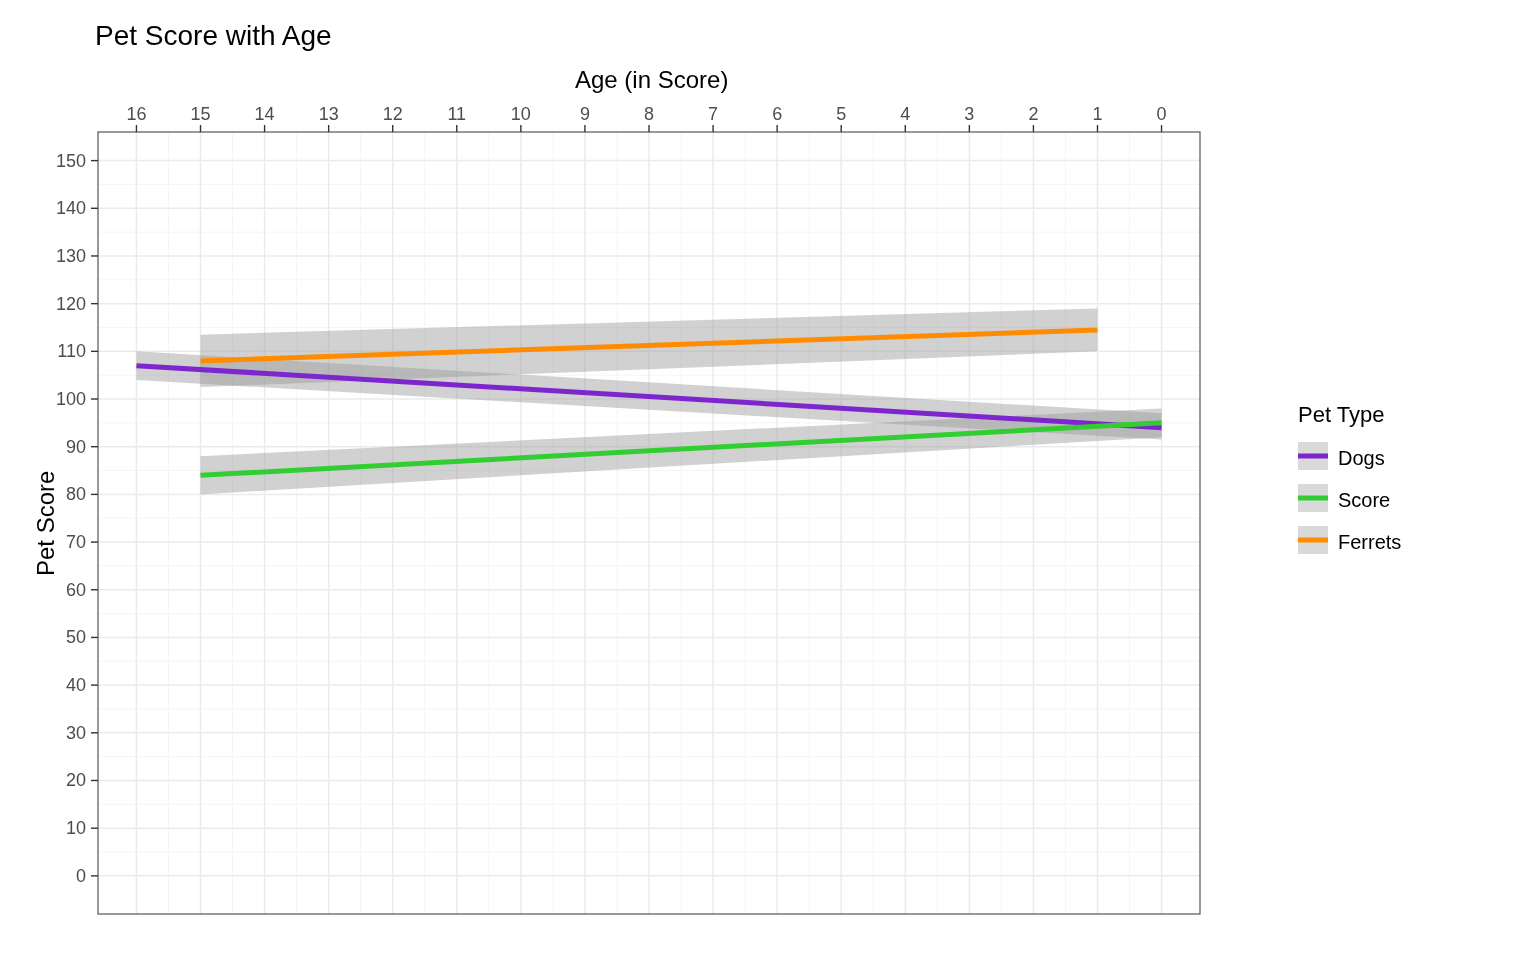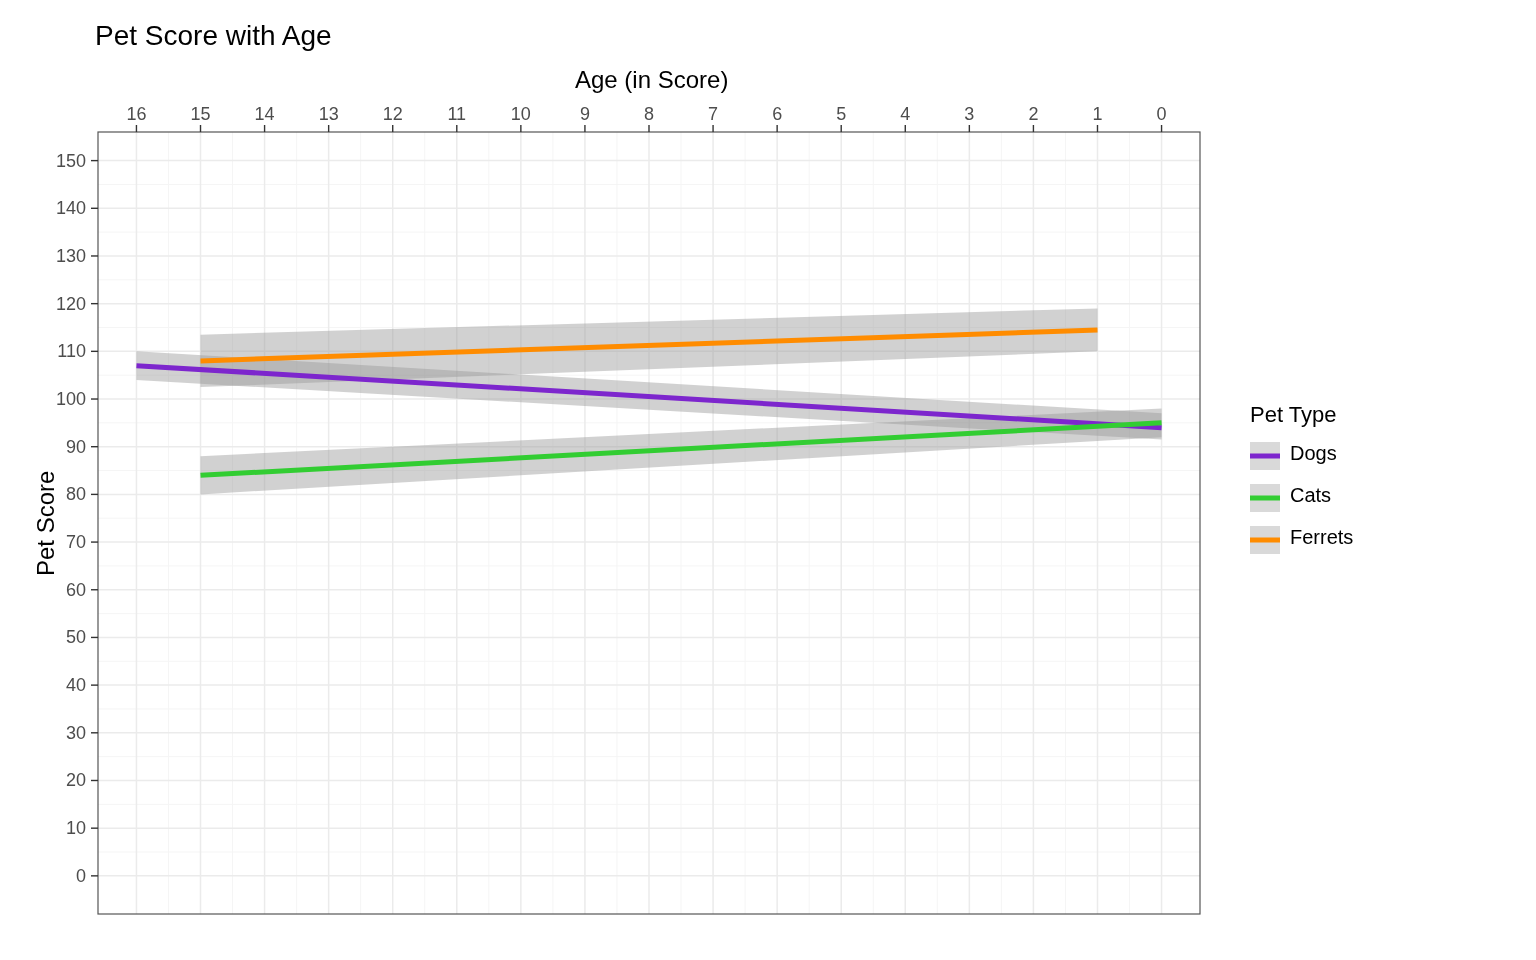--- a/index.html
+++ b/index.html
@@ -52,21 +52,21 @@
   
   .legend {
     position: absolute;
   }
   .legend-title {
     font-size: 22px;
     margin-bottom: 8px;
   }
   .legend-item {
     display: flex;
-    align-items: flex-start;
+    align-items: flex-end;
     margin: 14px 0;
     font-size: 20px;
   }
   .legend-key {
     width: 30px;
     height: 28px;
     background: #d9d9d9;
     margin-right: 10px;
     position: relative;
   }
@@ -221,33 +221,33 @@
       <line x1="98" x2="91" y1="303.6585365853658" y2="303.6585365853658" class="tick"></line>
       <text x="86" y="309.6585365853658" text-anchor="end" class="tick-label">120</text>
       <line x1="98" x2="91" y1="255.97560975609758" y2="255.97560975609758" class="tick"></line>
       <text x="86" y="261.9756097560976" text-anchor="end" class="tick-label">130</text>
       <line x1="98" x2="91" y1="208.29268292682923" y2="208.29268292682923" class="tick"></line>
       <text x="86" y="214.29268292682923" text-anchor="end" class="tick-label">140</text>
       <line x1="98" x2="91" y1="160.609756097561" y2="160.609756097561" class="tick"></line>
       <text x="86" y="166.609756097561" text-anchor="end" class="tick-label">150</text>
     </svg>
 
-<div class="legend" id="legend" style="left: 1250px; top: 402px;">
+<div class="legend" id="legend" style="left: 1298px; top: 402px;">
   <div class="legend-title">Pet Type</div>
 <div class="legend-item">
         <div class="legend-key" style="--c: #7d26cd;">
           <div style="position: absolute; left: 0px; right: 0px; top: 50%; height: 5px; transform: translateY(-50%); background: rgb(125, 38, 205);"></div>
         </div>
         <span>Dogs</span>
       </div>
       <div class="legend-item">
         <div class="legend-key" style="--c: #32cd32;">
           <div style="position: absolute; left: 0px; right: 0px; top: 50%; height: 5px; transform: translateY(-50%); background: rgb(50, 205, 50);"></div>
         </div>
-        <span>Cats</span>
+        <span>Score</span>
       </div>
       <div class="legend-item">
         <div class="legend-key" style="--c: #ff8c00;">
           <div style="position: absolute; left: 0px; right: 0px; top: 50%; height: 5px; transform: translateY(-50%); background: rgb(255, 140, 0);"></div>
         </div>
         <span>Ferrets</span>
       </div>
     </div>
 
 </div>

